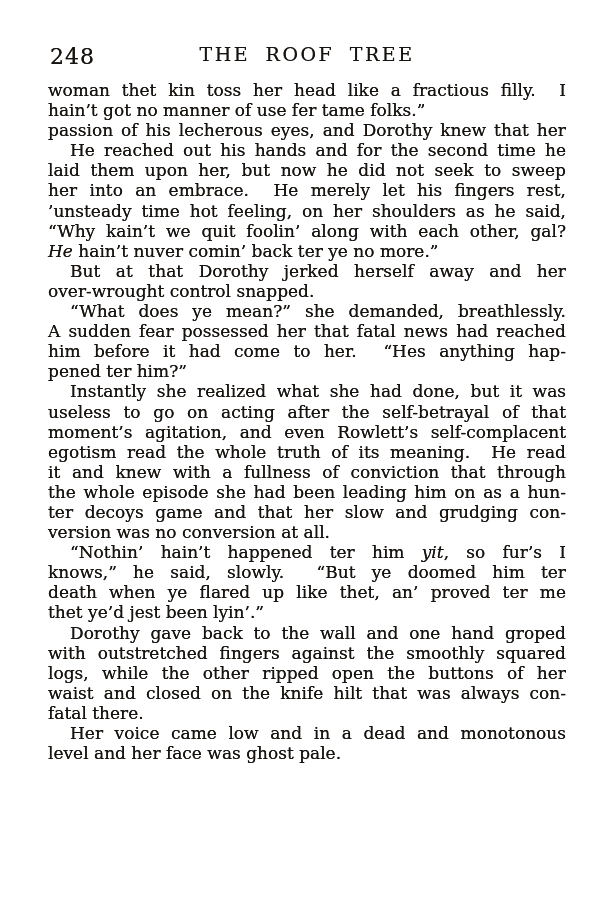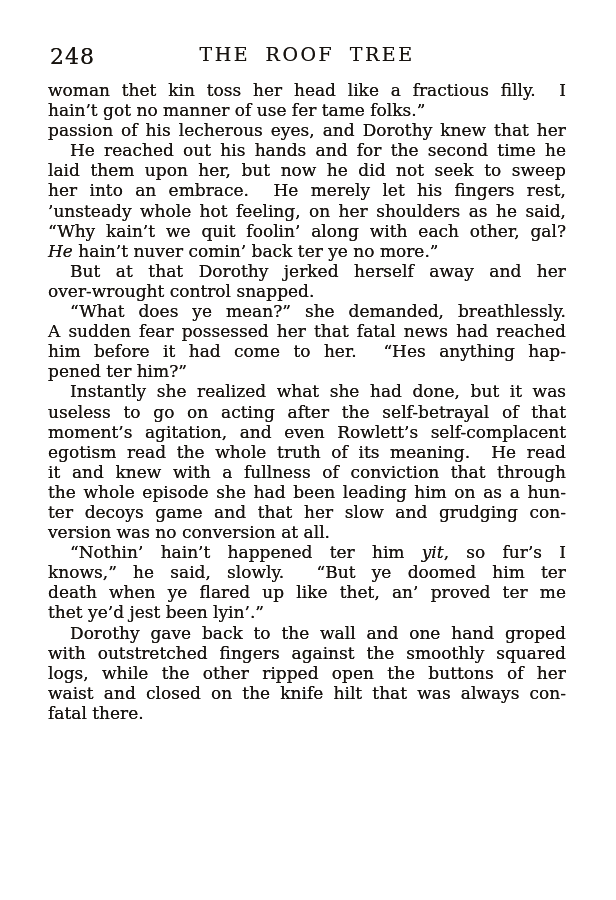--- a/index.html
+++ b/index.html
@@ -85,21 +85,21 @@
         <div class="line"><span>woman thet kin toss her head like a fractious filly.&nbsp; I</span></div>
         <div class="line last"><span>hain’t got no manner of use fer tame folks.”</span></div>
       </div>
       <div class="paragraph">
         <div class="line"><span>passion of his lecherous eyes, and Dorothy knew that her</span></div>
       </div>
       <div class="paragraph">
         <div class="line indent"><span>He reached out his hands and for the second time he</span></div>
         <div class="line"><span>laid them upon her, but now he did not seek to sweep</span></div>
         <div class="line"><span>her into an embrace.&nbsp; He merely let his fingers rest,</span></div>
-        <div class="line"><span>’unsteady whole hot feeling, on her shoulders as he said,</span></div>
+        <div class="line"><span>’unsteady time hot feeling, on her shoulders as he said,</span></div>
         <div class="line"><span>“Why kain’t we quit foolin’ along with each other, gal?</span></div>
         <div class="line last"><span class="it">He</span><span> hain’t nuver comin’ back ter ye no more.”</span></div>
       </div>
       <div class="paragraph">
         <div class="line indent"><span>But at that Dorothy jerked herself away and her</span></div>
         <div class="line last"><span>over-wrought control snapped.</span></div>
       </div>
       <div class="paragraph">
         <div class="line indent"><span>“What does ye mean?” she demanded, breathlessly.</span></div>
         <div class="line"><span>A sudden fear possessed her that fatal news had reached</span></div>
@@ -122,14 +122,18 @@
         <div class="line"><span>death when ye flared up like thet, an’ proved ter me</span></div>
         <div class="line last"><span>thet ye’d jest been lyin’.”</span></div>
       </div>
       <div class="paragraph">
         <div class="line indent"><span>Dorothy gave back to the wall and one hand groped</span></div>
         <div class="line"><span>with outstretched fingers against the smoothly squared</span></div>
         <div class="line"><span>logs, while the other ripped open the buttons of her</span></div>
         <div class="line"><span>waist and closed on the knife hilt that was always con-</span></div>
         <div class="line last"><span>fatal there.</span></div>
       </div>
+      <div class="paragraph">
+        <div class="line indent"><span>Her voice came low and in a dead and monotonous</span></div>
+        <div class="line last"><span>level and her face was ghost pale.</span></div>
+      </div>
     </main>
 </div>
 
 </body></html>

